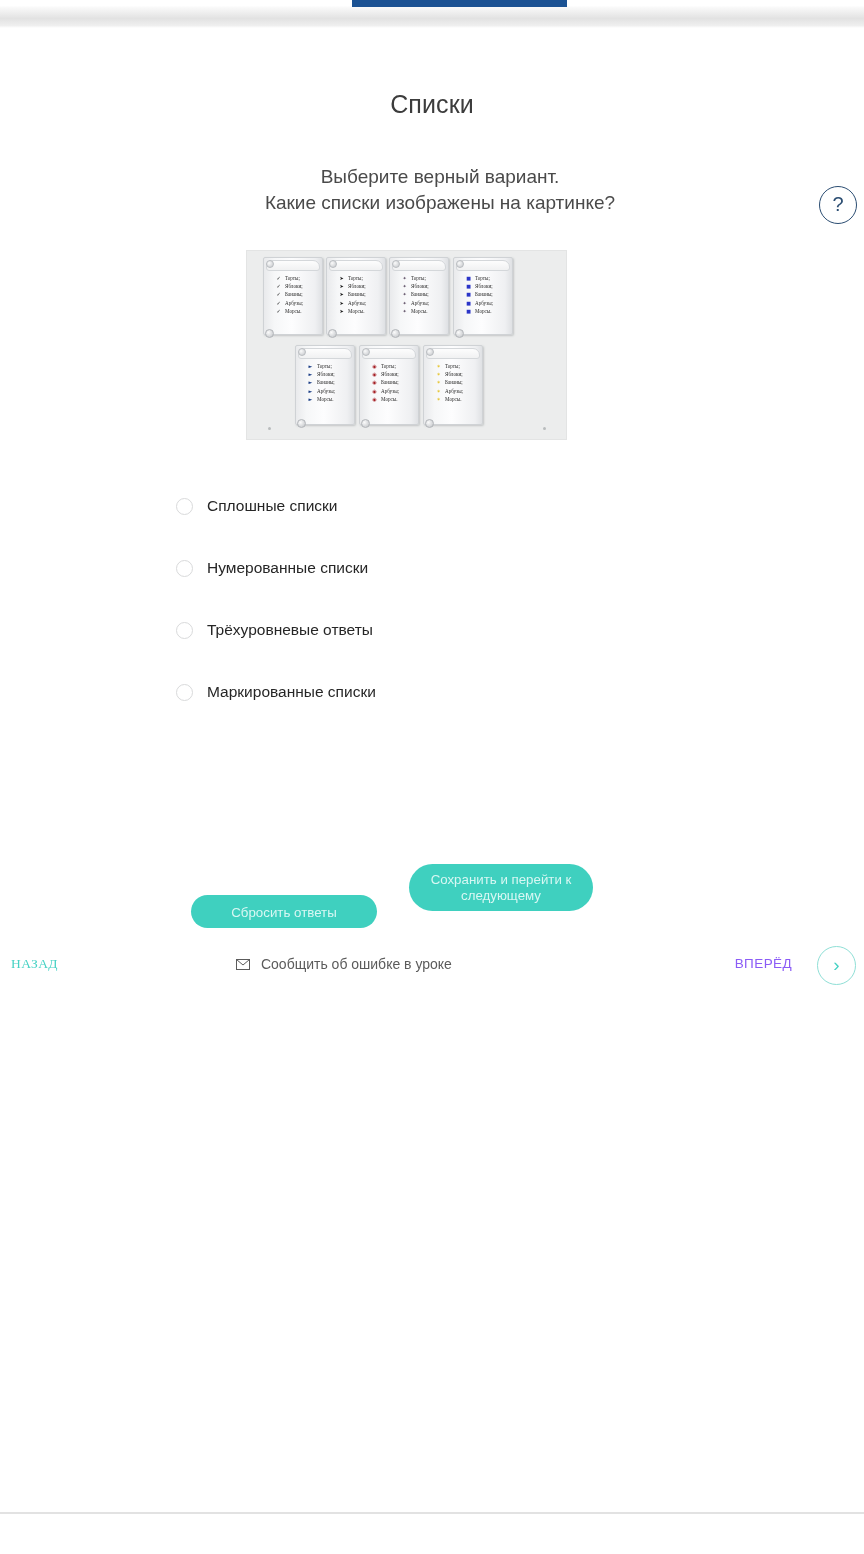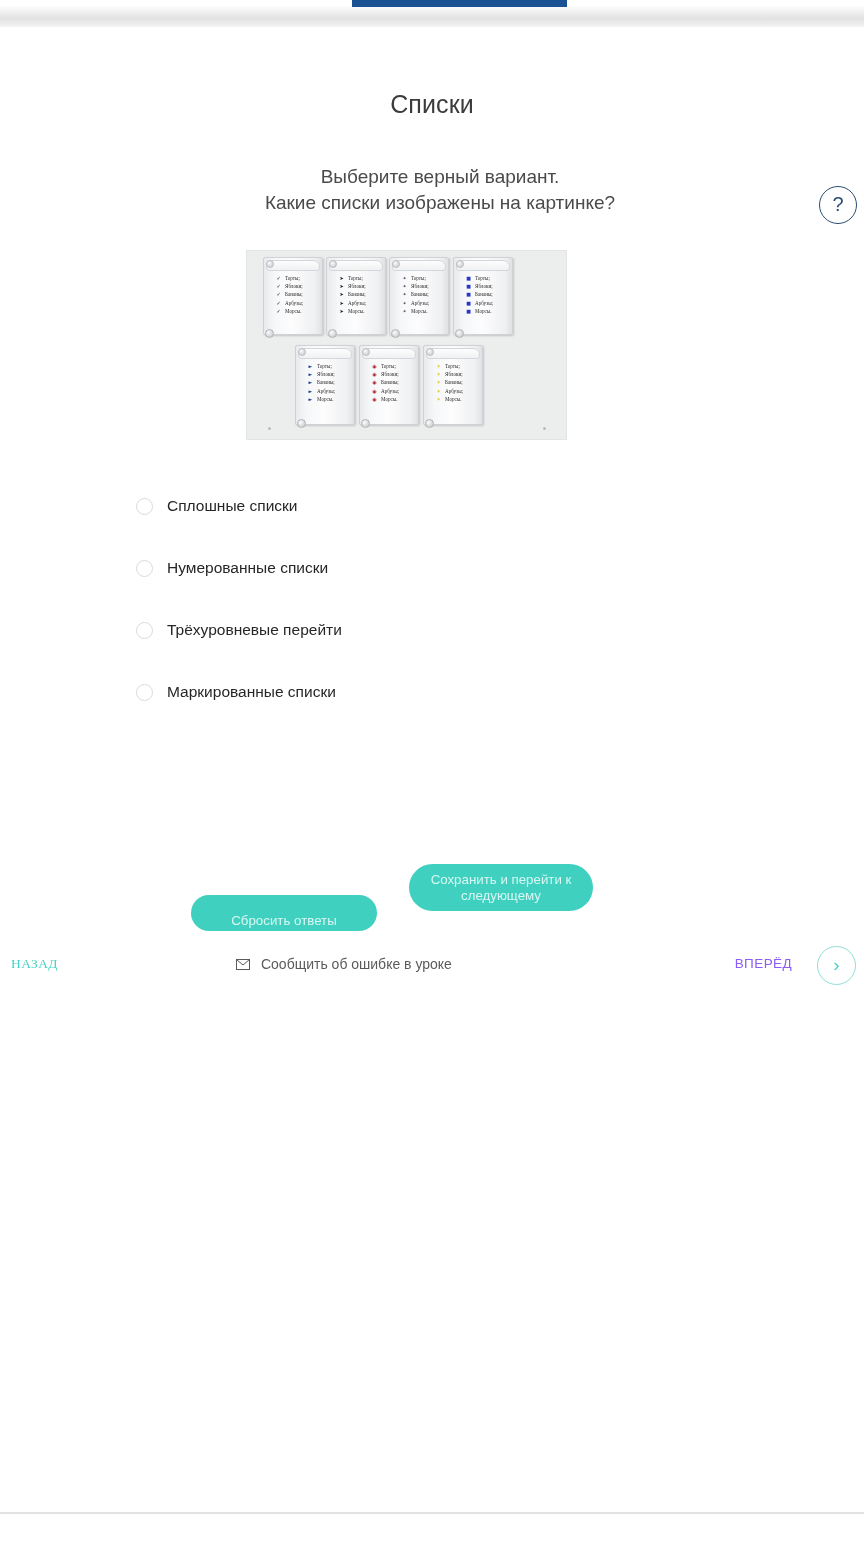--- a/index.html
+++ b/index.html
@@ -127,20 +127,21 @@
   .mk-star   { color: #e5c228; }
 
   
   #options { position: absolute; top: 490px; left: 0; width: 864px; }
   .option-row {
     display: flex; align-items: center;
     height: 32px;
     margin-bottom: 30px;
     padding-left: 136px;
     cursor: pointer;
+    margin-left: 40px;
   }
   .radio {
     width: 17px; height: 17px; border-radius: 50%;
     border: 1.4px solid #d9dadb;
     background: #fff;
     flex: 0 0 auto;
   }
   .option-label {
     margin-left: 14px;
     font-size: 15.5px;
@@ -153,21 +154,21 @@
     position: absolute;
     background: #3fd0bf;
     color: #d8f7f3;
     border: none;
     border-radius: 24px;
     font-family: "Liberation Sans", sans-serif;
     font-size: 13.3px;
     line-height: 16px;
     text-align: center;
     cursor: pointer;
-    padding: 18px 8px;
+    padding: 10px 8px;
   }
   #reset-button { left: 191px; top: 15px; width: 186px; height: 33px; margin-top: 16px; }
   #save-next-button {
     left: 409px; top: 0px; width: 184px; height: 47px;
     display: flex; align-items: center; justify-content: center;
   }
 
   
   #footer-nav {
     position: absolute; top: 946px; left: 0; width: 864px; height: 40px;
@@ -322,21 +323,21 @@
     <div class="option-row">
       <div class="radio"></div>
       <div class="option-label">Сплошные списки</div>
     </div>
     <div class="option-row">
       <div class="radio"></div>
       <div class="option-label">Нумерованные списки</div>
     </div>
     <div class="option-row">
       <div class="radio"></div>
-      <div class="option-label">Трёхуровневые перейти</div>
+      <div class="option-label">Трёхуровневые ответы</div>
     </div>
     <div class="option-row">
       <div class="radio"></div>
       <div class="option-label">Маркированные списки</div>
     </div>
   </div>
 
 <div id="actions">
   <button class="pill" id="reset-button">Сбросить ответы</button>
   <button class="pill" id="save-next-button">

